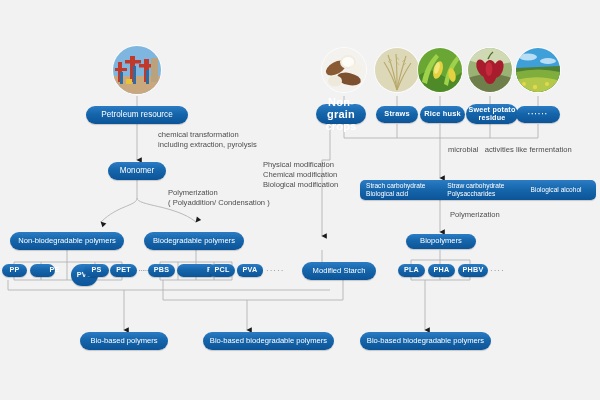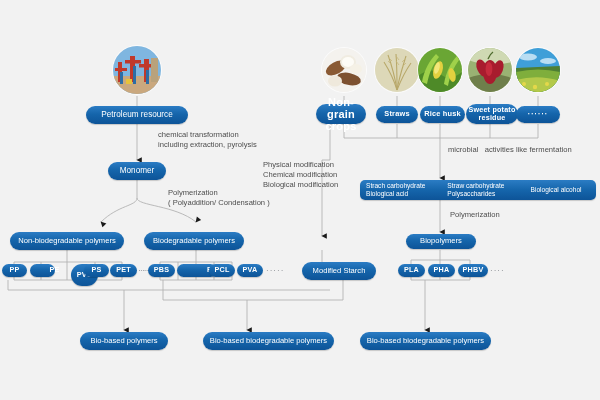--- a/index.html
+++ b/index.html
@@ -272,21 +272,21 @@
   <div class="ell" style="left:131px;top:266px;">·····</div>
   <div class="pill tiny" style="left:148px;top:264px;width:27px;height:13px;">
       <span>PBS</span>
     </div>
   <div class="pill tiny" style="left:177px;top:264px;width:30px;height:13px;padding-left:40px;">
       <span>PBAT</span>
     </div>
   <div class="pill tiny" style="left:209px;top:264px;width:26px;height:13px;">
       <span>PCL</span>
     </div>
-  <div class="pill tiny" style="left:237px;top:264px;width:26px;height:13px;">
+  <div class="pill tiny" style="left:237px;top:264px;width:26px;height:13px;border-radius:6px;">
       <span>PVA</span>
     </div>
   <div class="ell" style="left:266px;top:266px;">·····</div>
 
   <div class="note" style="left:263px;top:160px;">Physical modification
 Chemical modification
 Biological modification</div>
 
   <div class="pill sm" style="left:302px;top:262px;width:74px;height:18px;">
     <span>Modified Starch</span>

